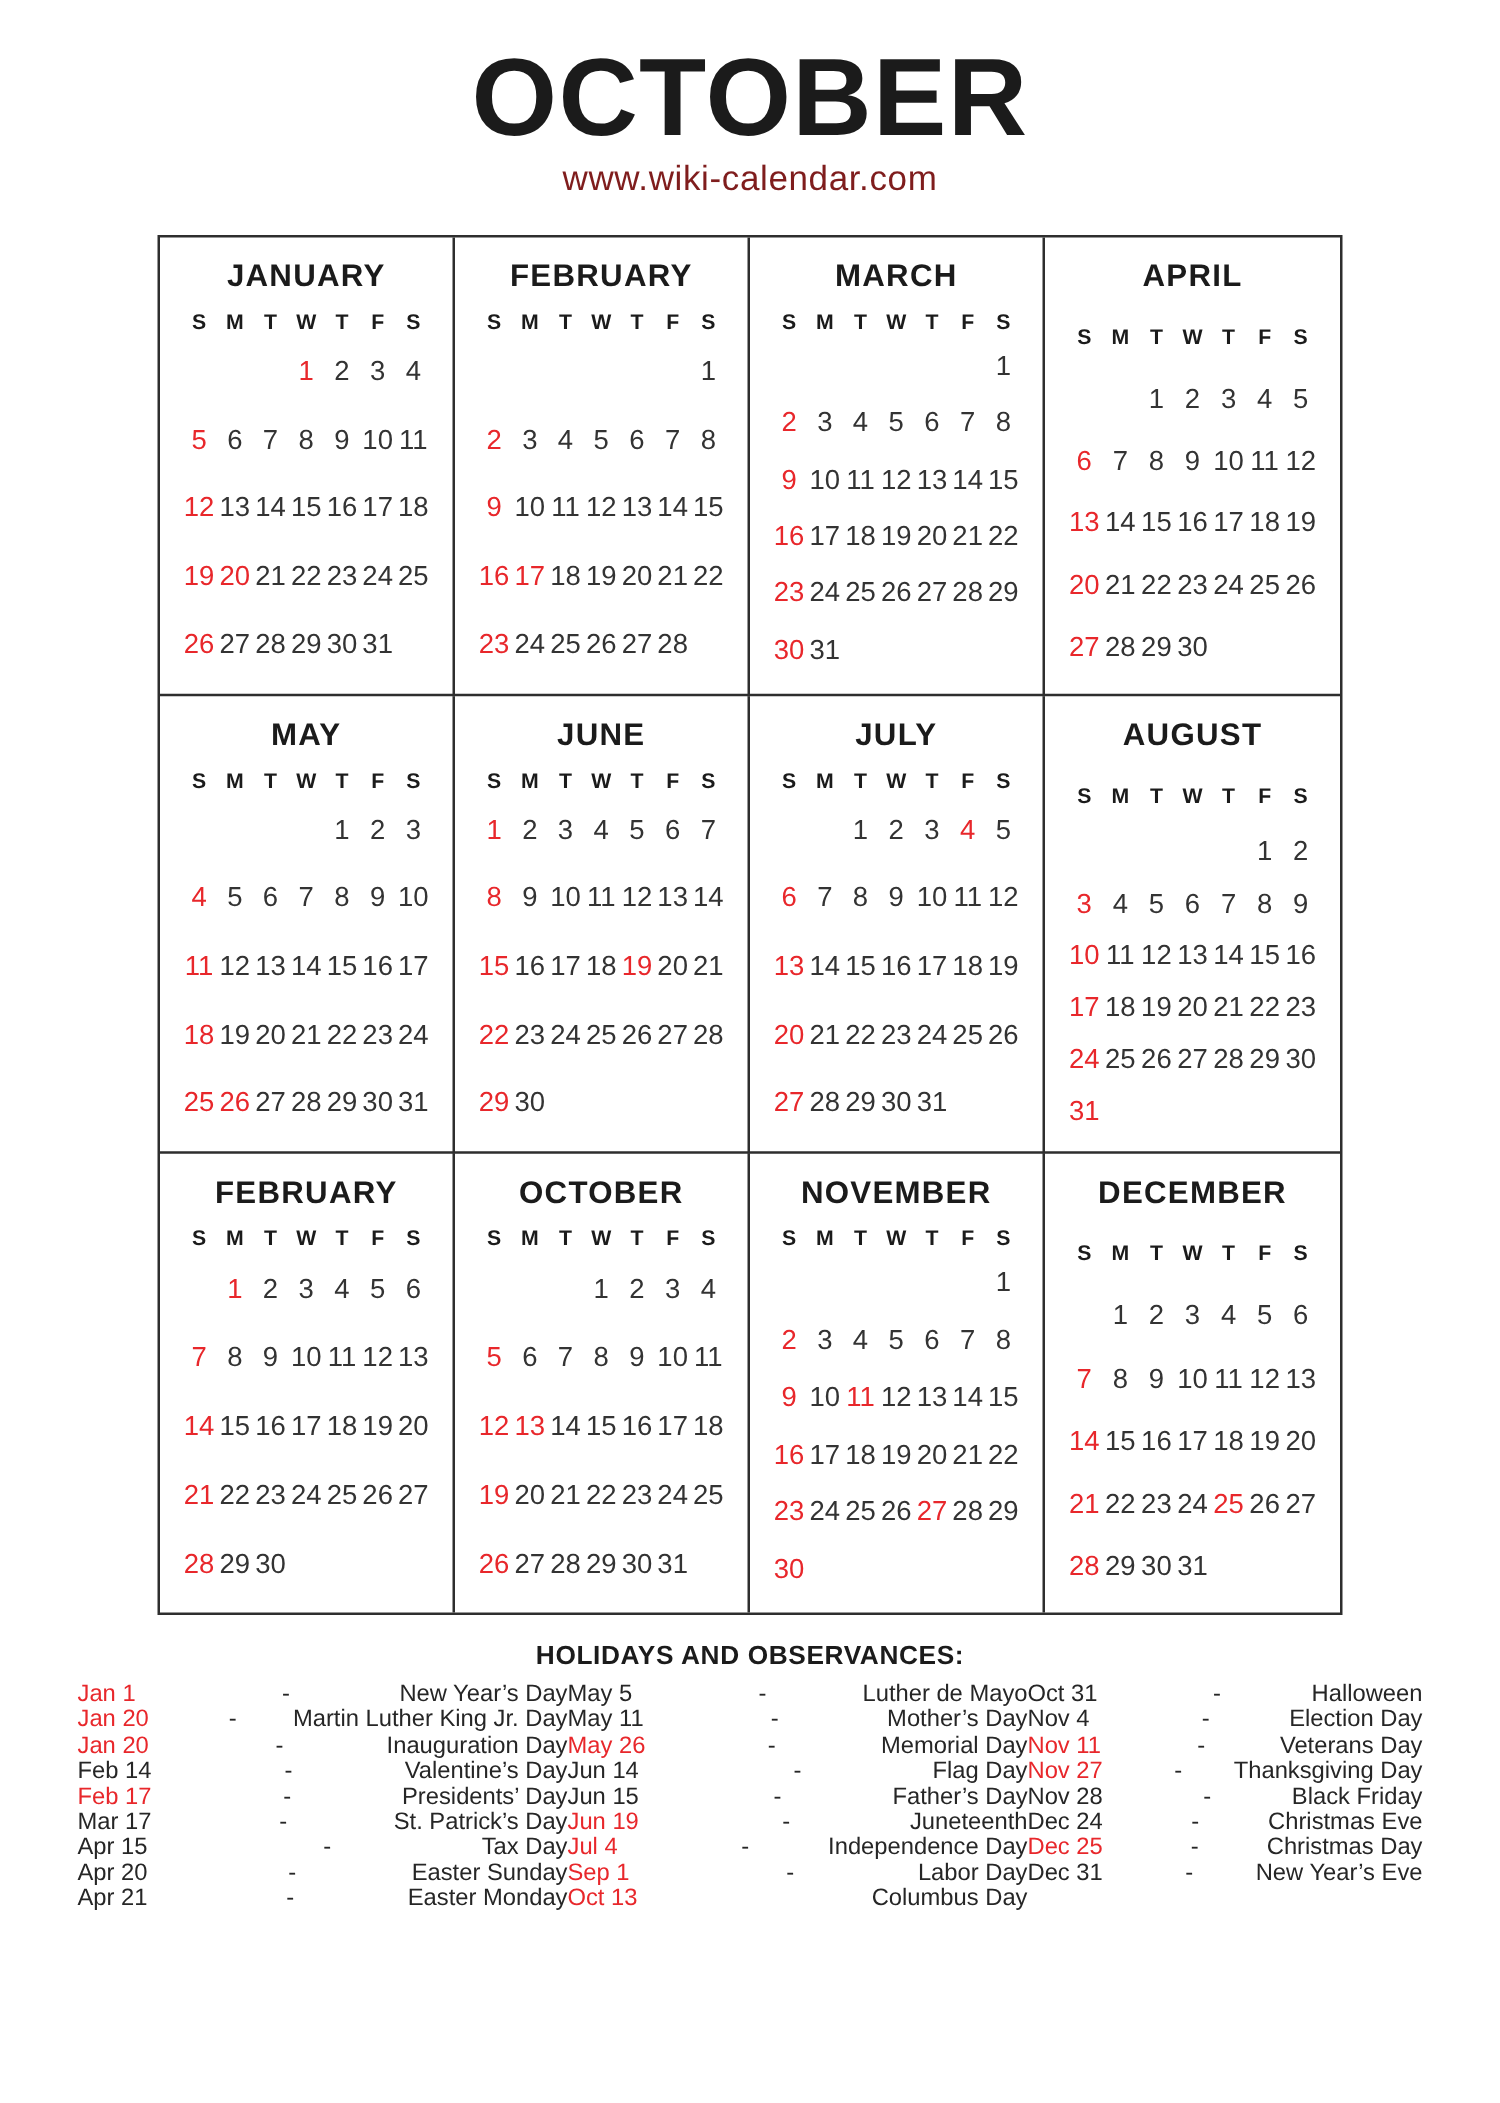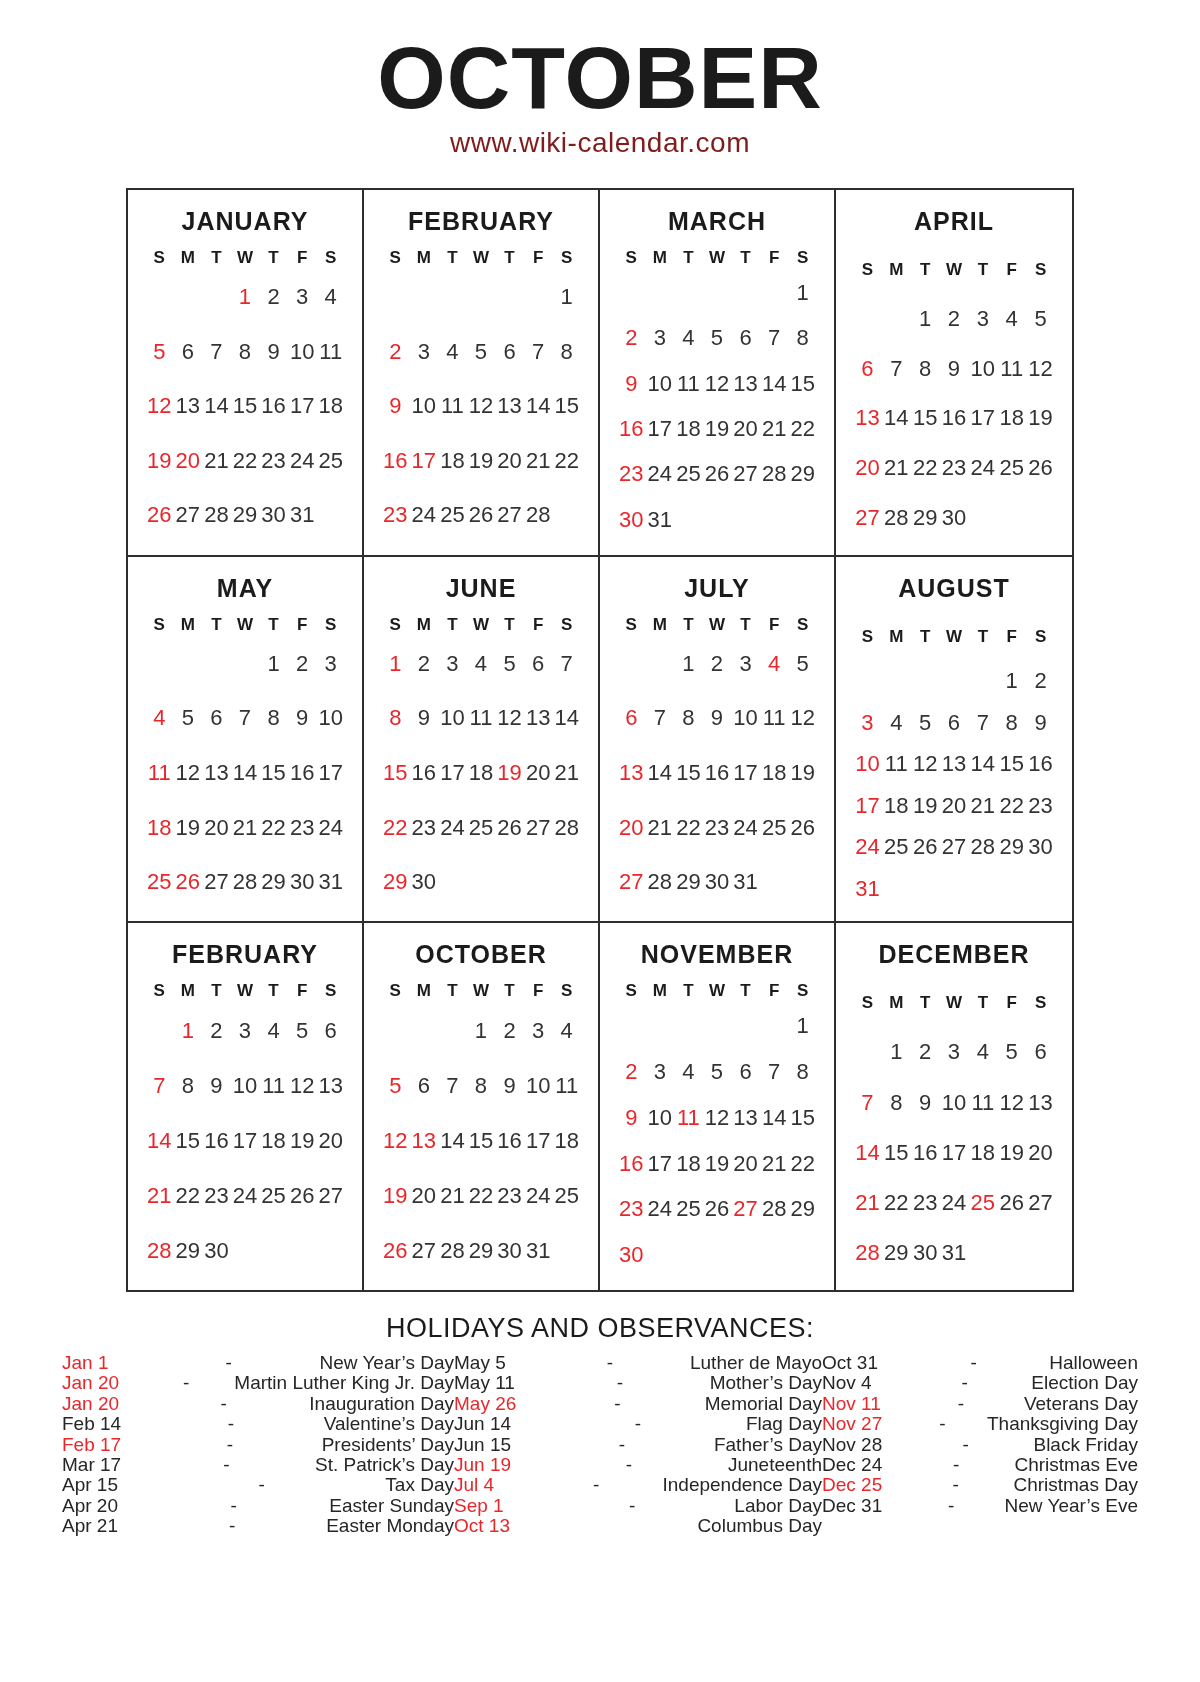--- a/index.html
+++ b/index.html
@@ -24,21 +24,21 @@
   }
   .month-cell:nth-child(4n){border-right:none;gap:12px;}
   .month-cell:nth-child(n+9){border-bottom:none;}
   .month-title{text-align:center;font-weight:700;font-size:25px;letter-spacing:1px;margin-top:17px;color:#1b1b1b;}
   .weekday-row{display:grid;grid-template-columns:repeat(7,1fr);padding:0 17px;margin-top:12px;}
   .weekday-label{text-align:center;font-weight:700;font-size:17px;color:#1b1b1b;}
   .weeks{display:grid;grid-template-columns:repeat(7,1fr);padding:0 17px;flex:1;margin:2px 0 12px;}
   .day-cell{display:flex;align-items:center;justify-content:center;font-size:22px;color:#333333;}
   .day-cell.red{color:#e8272b;}
   
-  .holidays-heading{text-align:center;font-weight:400;font-size:27px;margin-top:21px;letter-spacing:0.5px;color:#1b1b1b;}
+  .holidays-heading{text-align:center;font-weight:700;font-size:21px;margin-top:21px;letter-spacing:0.5px;color:#1b1b1b;}
   .holidays-row{display:flex;width:1076px;margin:9px auto 0;}
   .h-col{display:flex;flex-direction:column;}
   .h-col-0{width:392px;}
   .h-col-1{width:368px;}
   .h-col-2{flex:1;}
   .h-item{display:flex;font-size:19px;line-height:20.4px;color:#262626;justify-content:space-between;}
   .h-date{width:76px;white-space:nowrap;}
   .h-date.red{color:#e8272b;}
   .h-dash{width:34px;text-align:center;}
   .h-name{white-space:nowrap;}

